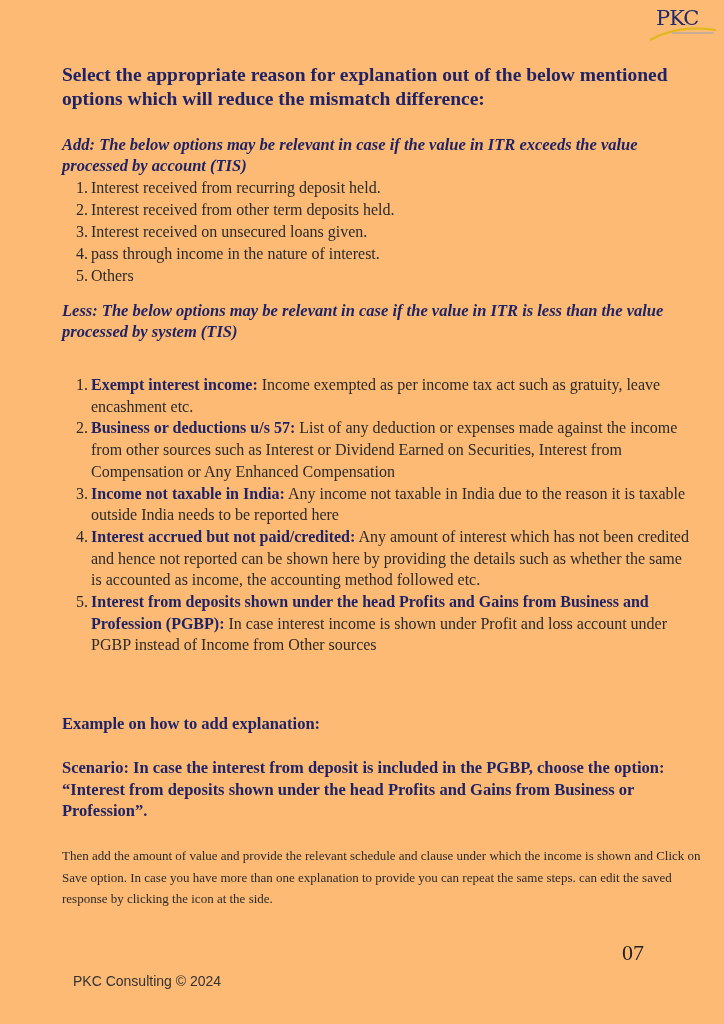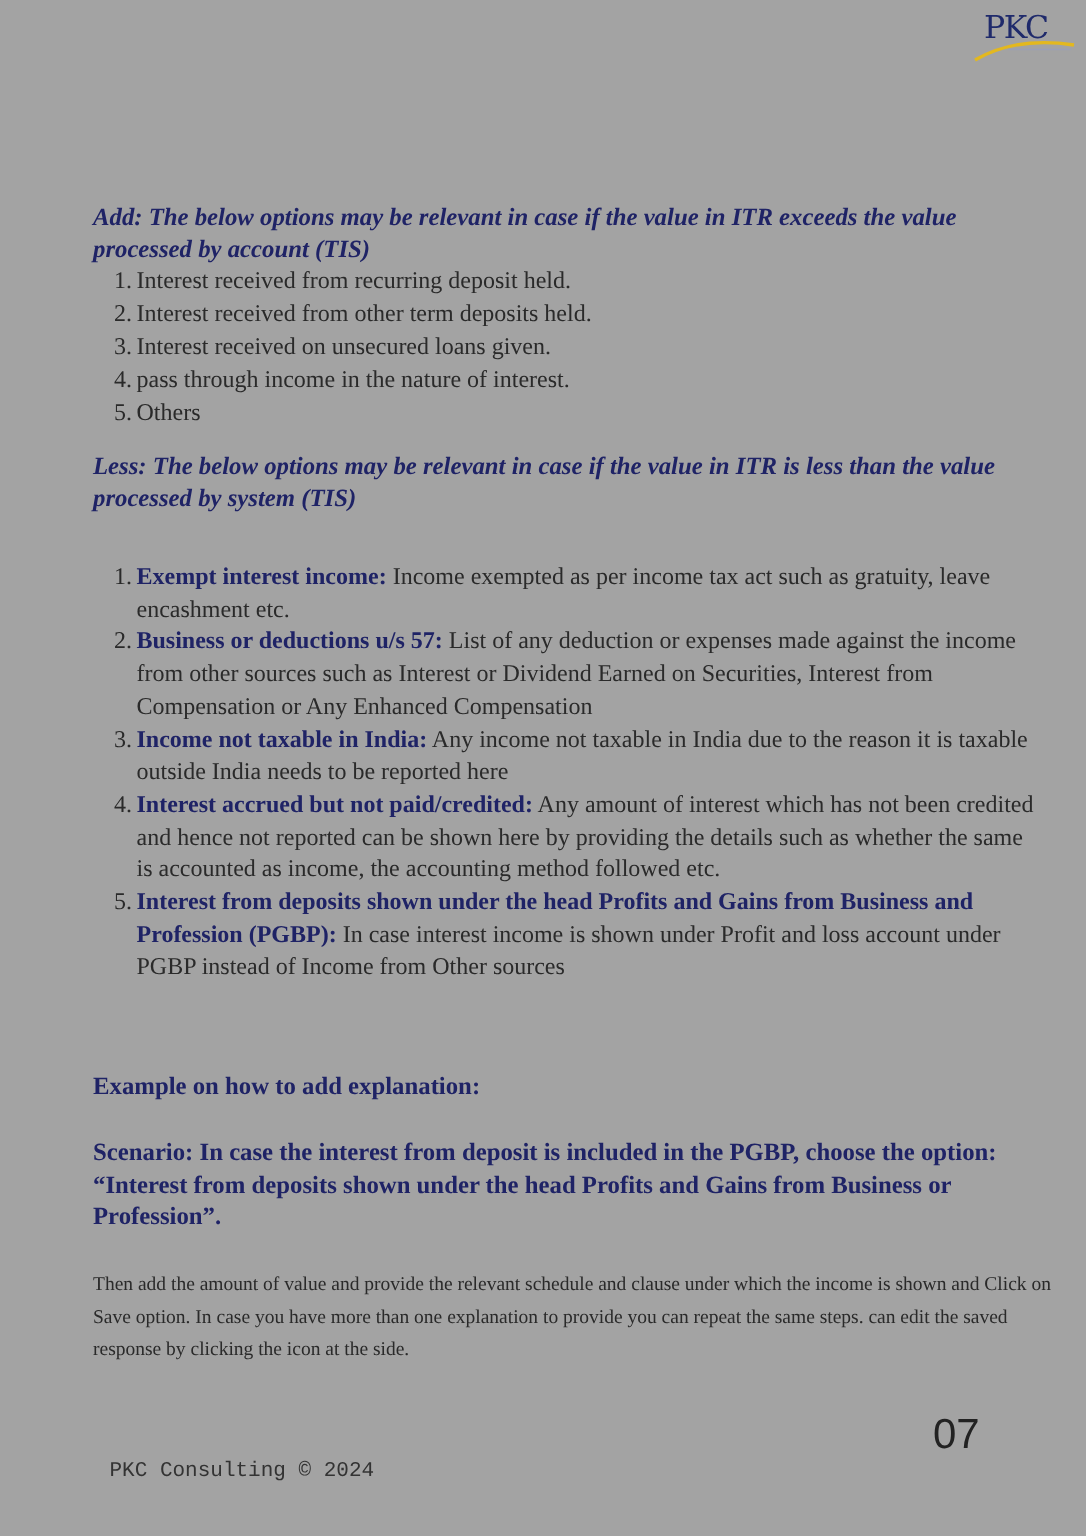--- a/index.html
+++ b/index.html
@@ -1,45 +1,46 @@
 <!DOCTYPE html>
 <html><head>
 <meta charset="utf-8">
 <style>
   html, body { margin: 0; padding: 0; background: #ffffff; }
   body { width: 724px; height: 1024px; position: relative; overflow: hidden; }
-  .page { position: absolute; left: 0; top: 0; width: 724px; height: 1024px; background: #a3a3a3; }
+  .page { position: absolute; left: 0; top: 0; width: 724px; height: 1024px; background: #fdba74; }
   .logo { position: absolute; left: 648px; top: 6px; width: 70px; height: 38px; }
   .logo .letters { position: absolute; left: 8px; top: 0px; font-family: "DejaVu Serif", serif; font-size: 21px; color: #1f2a6b; letter-spacing: -1px; }
   .logo svg { position: absolute; left: 0; top: 0; }
   .heading { position: absolute; left: 62px; top: 63px; width: 640px; font-size: 19.5px; font-weight: bold; line-height: 24px; color: #1f2366; font-family: "Liberation Serif", serif; }
   .subhead { position: absolute; left: 62px; width: 640px; font-size: 16.5px; font-style: italic; font-weight: bold; line-height: 21px; color: #1f2366; font-family: "Liberation Serif", serif; }
   .list { position: absolute; left: 76px; width: 620px; margin: 0; padding: 0; list-style: none; font-family: "Liberation Serif", serif; font-size: 16px; color: #2a2a2a; }
   .list li { position: relative; padding-left: 15px; line-height: 22px; }
   .list li .num { position: absolute; left: 0; top: 0; }
   .list2 li { line-height: 21.7px; }
   .list2 li .term { font-weight: bold; color: #1f2366; }
   .bold-navy { position: absolute; left: 62px; width: 640px; font-family: "Liberation Serif", serif; font-size: 16.5px; font-weight: bold; color: #1f2366; line-height: 21.5px; }
   .body-text { position: absolute; left: 62px; width: 650px; font-family: "Liberation Serif", serif; font-size: 13px; color: #2a2a2a; line-height: 21.7px; }
-  .page-num { position: absolute; left: 622px; top: 940px; font-family: Liberation Sans, sans-serif; font-size: 28px; color: #222; }
-  .footer { position: absolute; left: 73px; top: 973px; font-family: Liberation Mono, monospace; font-size: 14px; color: #333; }
+  .page-num { position: absolute; left: 622px; top: 940px; font-family: Liberation Serif, serif; font-size: 22px; color: #222; }
+  .footer { position: absolute; left: 73px; top: 973px; font-family: Liberation Sans, sans-serif; font-size: 14px; color: #333; }
 </style>
 </head>
 <body>
 
 <div class="page">
 
   <div class="logo">
     <svg width="70" height="38">
       <path d="M2 34 Q 30 18 68 24" stroke="#e3b81f" stroke-width="2.2" fill="none"></path>
       <line x1="24" y1="27" x2="66" y2="27" stroke="#9aa0b5" stroke-width="1"></line>
     </svg>
     <span class="letters">PKC</span>
   </div>
 
+  <div class="heading">Select the appropriate reason for explanation out of the below mentioned options which will reduce the mismatch difference:</div>
 
   <div class="subhead" style="top:134px;">Add: The below options may be relevant in case if the value in ITR exceeds the value processed by account (TIS)</div>
 
   <ul class="list" style="top:177px;" id="add-list">
       <li><span class="num">1.</span><span>Interest received from recurring deposit held.</span></li>
       <li><span class="num">2.</span><span>Interest received from other term deposits held.</span></li>
       <li><span class="num">3.</span><span>Interest received on unsecured loans given.</span></li>
       <li><span class="num">4.</span><span>pass through income in the nature of interest.</span></li>
       <li><span class="num">5.</span><span>Others</span></li>
     </ul>

